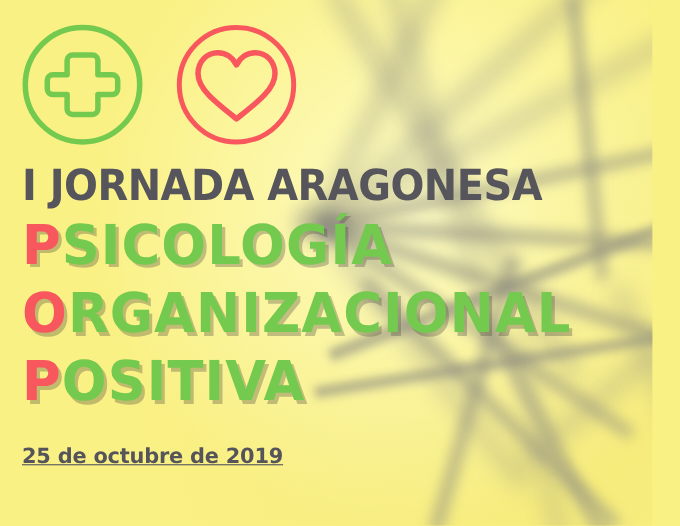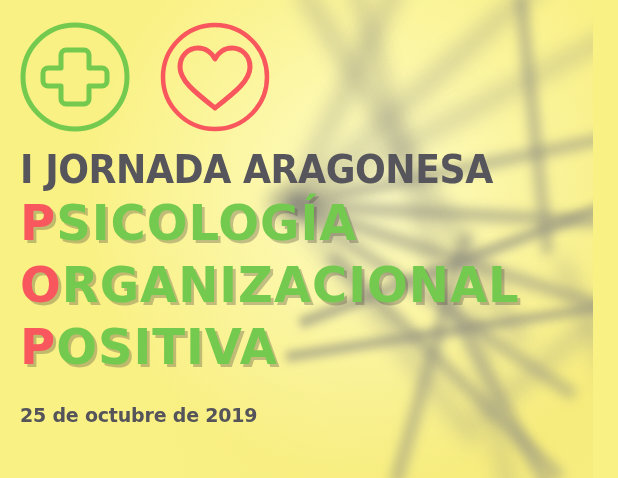--- a/index.html
+++ b/index.html
@@ -75,20 +75,21 @@
 
   
   #footer{position:absolute;left:20px;top:403px;}
   .foot-line{
     font-family:"DejaVu Sans", sans-serif;
     font-weight:700;
     color:#55545B;
     line-height:1.28;
     white-space:nowrap;
     letter-spacing:-.2px;
+    text-decoration:underline;
   }
   #foot-date{font-size:19px;}
   #foot-venue{font-size:19px;}
 </style>
 </head>
 <body>
 
 <div id="poster">
 
   <div id="bg">

